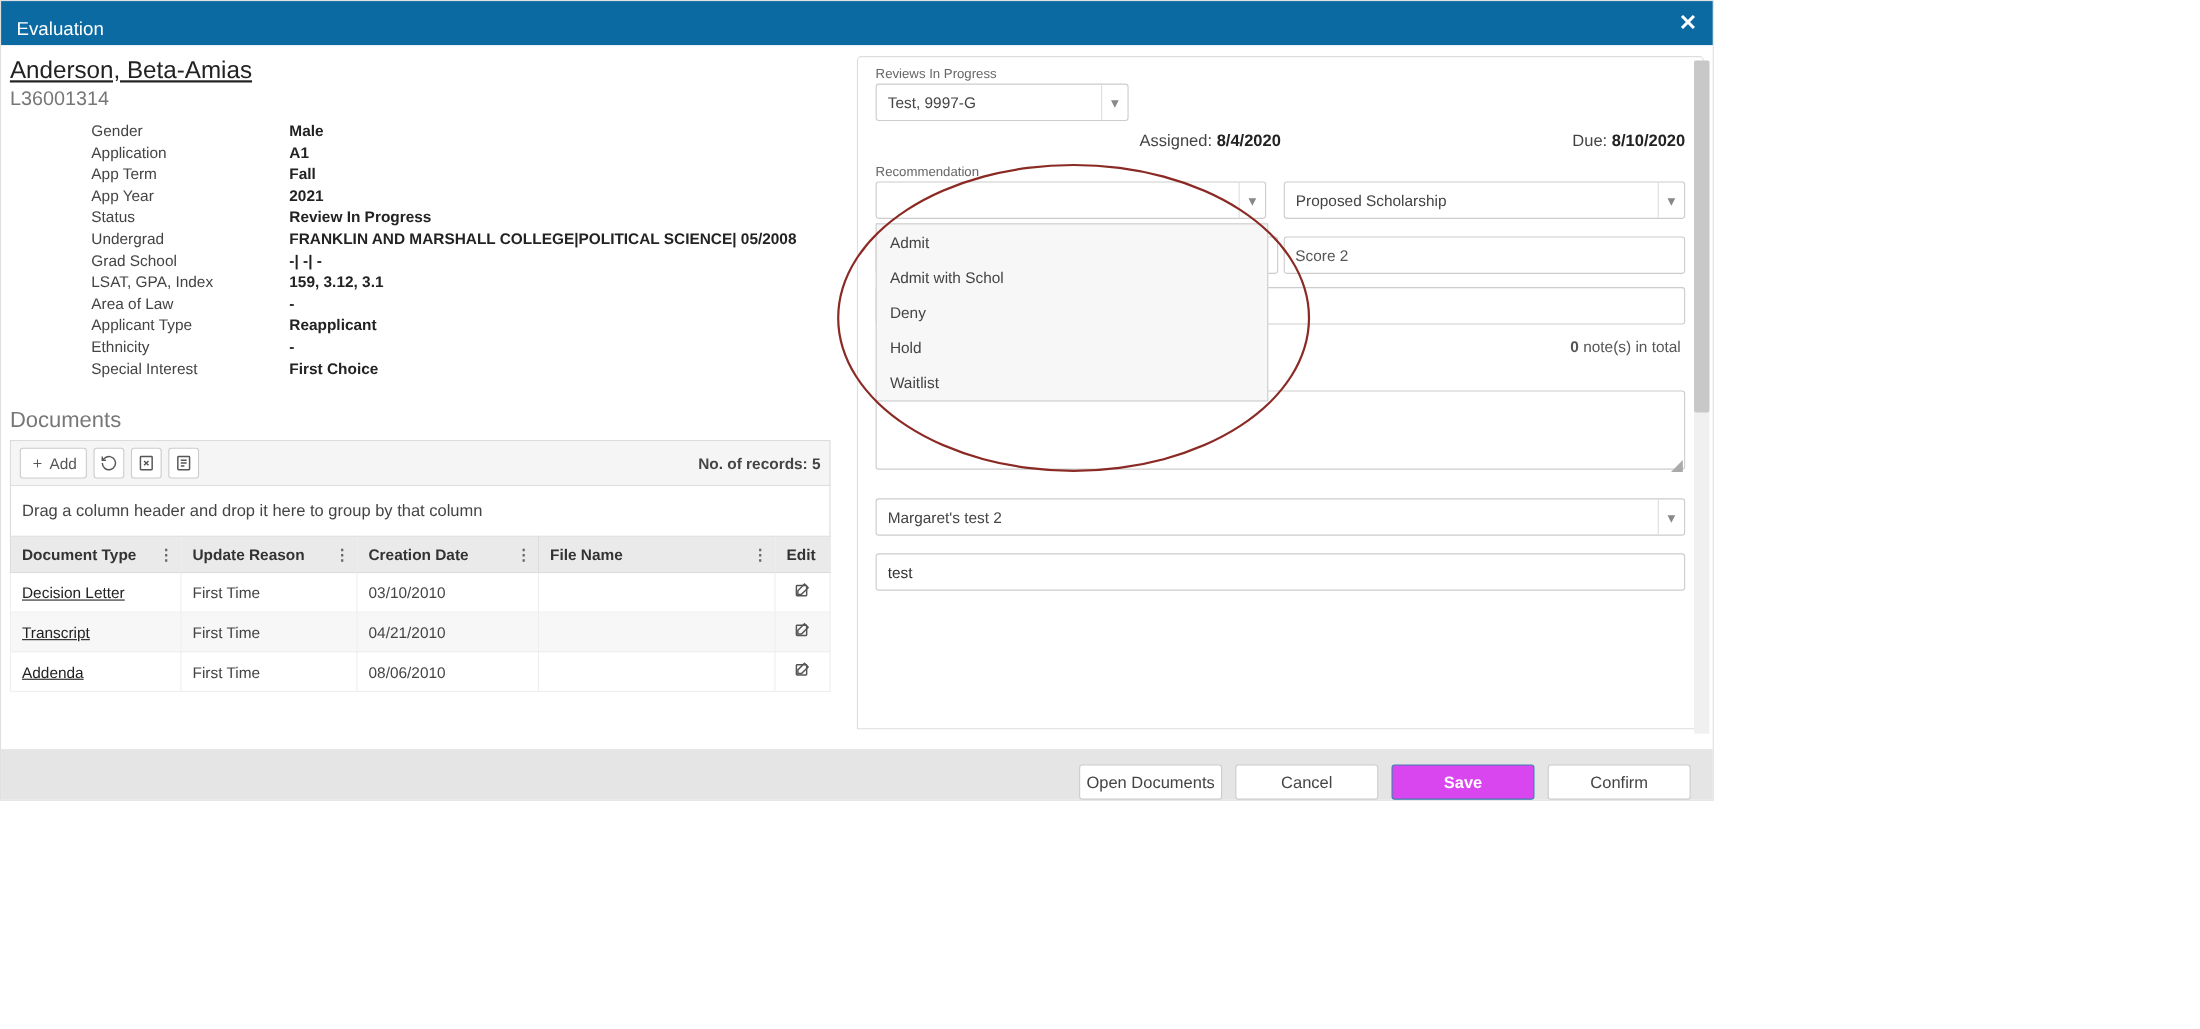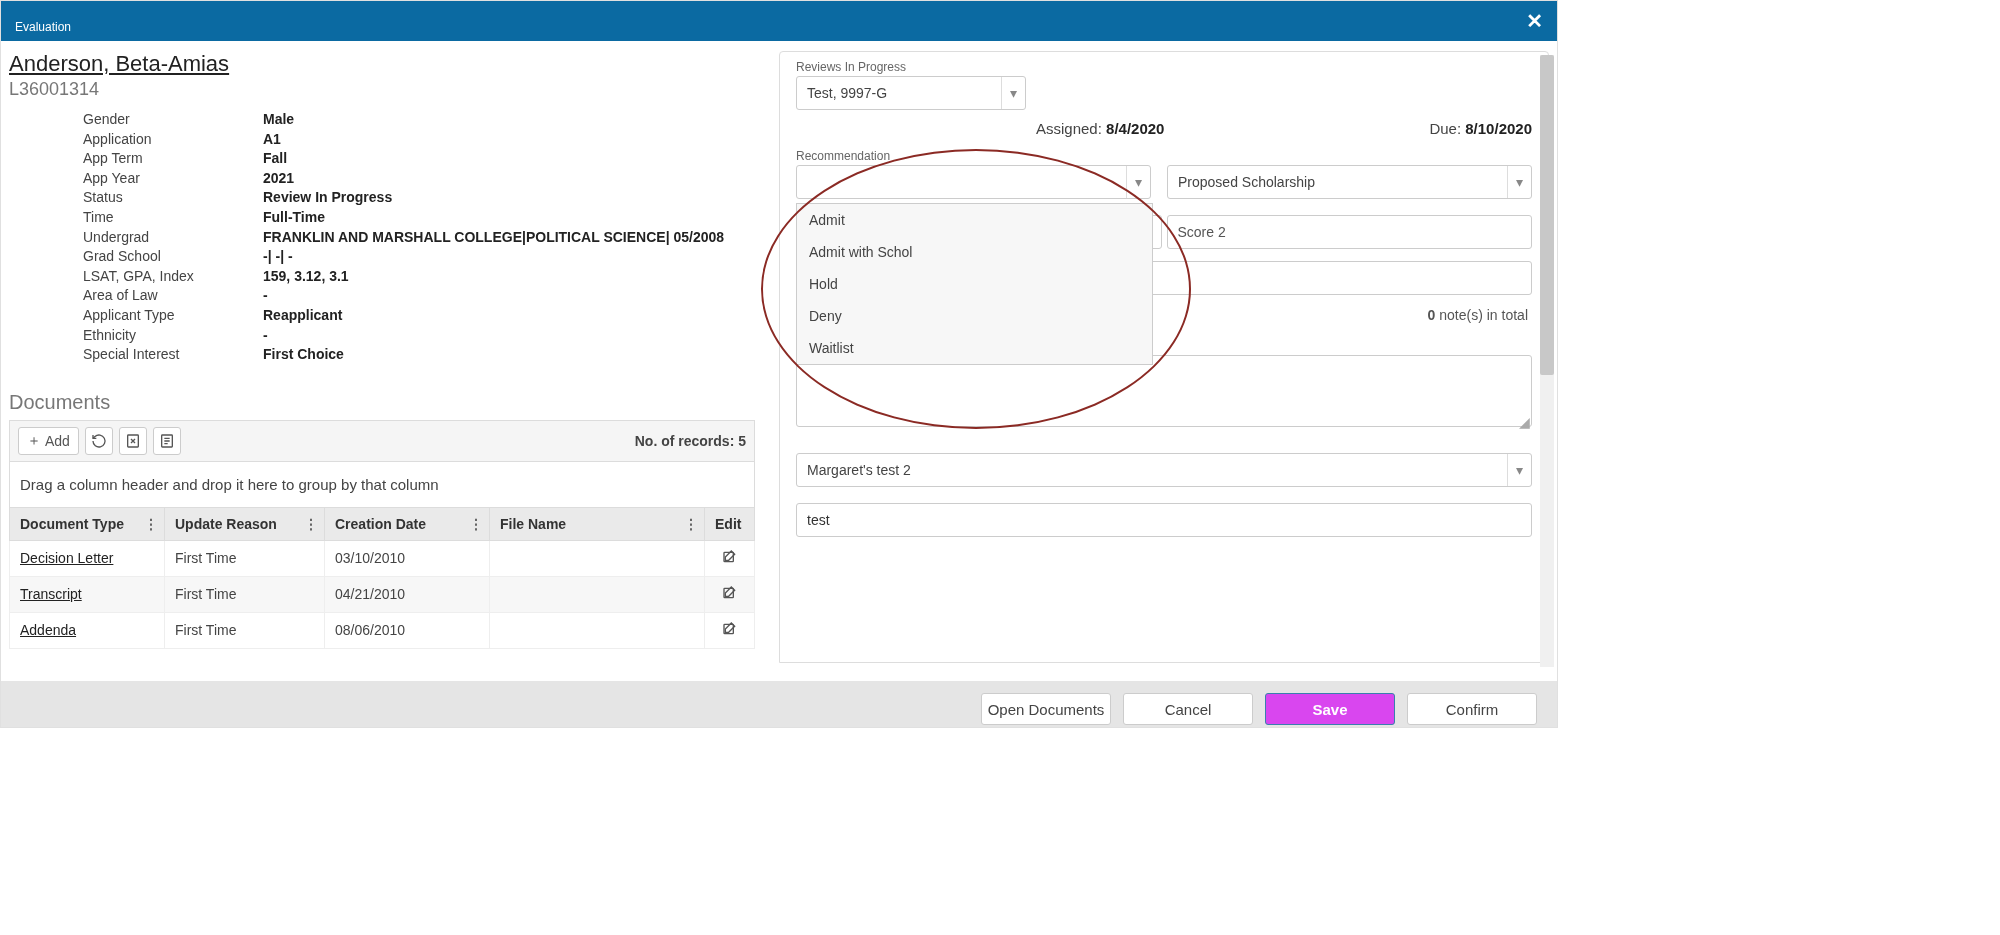--- a/index.html
+++ b/index.html
@@ -1,19 +1,19 @@
 <!DOCTYPE html>
 <html><head>
 <meta charset="utf-8">
 <style>
   * { box-sizing: border-box; margin: 0; padding: 0; }
   body { font-family: "Segoe UI", Arial, sans-serif; font-size: 14px; color: #333; background: #fff; }
   .wrapper { width: 1558px; height: 728px; position: relative; background: #fff; border: 1px solid #e0e0e0; }
   .titlebar { background: #0b6aa2; color: #fff; height: 40px; line-height: 40px; padding: 0 14px; display: flex; justify-content: space-between; align-items: center; }
-  .titlebar .title { font-size: 12px; margin-top: 12px; }
+  .titlebar .title { font-size: 17px; margin-top: 12px; }
   .close-x { font-size: 20px; font-weight: bold; cursor: pointer; }
   .content { display: flex; padding: 10px 8px 0 8px; height: 622px; }
   .left { flex: 1 1 50%; padding-right: 24px; }
   .right { flex: 1 1 50%; border: 1px solid #ddd; border-radius: 4px 4px 0 0; position: relative; }
   .scrollbar { position: absolute; right: 3px; top: 54px; width: 14px; bottom: 60px; background: #f0f0f0; }
   .scrollbar .thumb { position: absolute; top: 0; width: 100%; height: 320px; background: #c8c8c8; border-radius: 2px; }
 
   .student-name { font-size: 22px; text-decoration: underline; color: #222; }
   .student-id { font-size: 18px; color: #777; margin: 2px 0 10px 0; }
 
@@ -69,21 +69,21 @@
   .test-input { border: 1px solid #ccc; border-radius: 3px; height: 34px; padding: 0 10px; display: flex; align-items: center; color: #333; }
 
   
   .dropdown-list { position: absolute; background: #f7f7f7; border: 1px solid #ccc; width: 357px; z-index: 20; }
   .dropdown-list .opt { padding: 8px 12px; color: #444; cursor: pointer; }
 
   
   .highlight-circle { position: absolute; border: 2px solid #8b2a24; border-radius: 50% / 50%; width: 430px; height: 280px; left: 760px; top: 148px; pointer-events: none; z-index: 30; }
 
   
-  .footer { position: absolute; left: 0; right: 0; bottom: 0; height: 46px; background: #e5e5e5; display: flex; align-items: flex-start; justify-content: flex-end; padding: 12px 20px; gap: 12px; }
+  .footer { position: absolute; left: 0; right: 0; bottom: 0; height: 46px; background: #e5e5e5; display: flex; align-items: flex-end; justify-content: flex-end; padding: 0 20px; gap: 12px; }
   .btn { height: 32px; min-width: 130px; border: 1px solid #ccc; border-radius: 3px; background: #fff; color: #444; display: flex; align-items: center; justify-content: center; cursor: pointer; font-size: 15px; }
   .btn.primary { background: #d946ef; color: #fff; border-color: #3a7fae; font-weight: bold; }
 
   svg.icon { width: 16px; height: 16px; }
 </style>
 </head>
 <body>
 
 <div class="wrapper">
   <div class="titlebar">
@@ -109,24 +109,20 @@
             <span class="info-label">App Term</span>
             <span class="info-value">Fall</span>
           </div>
           <div class="info-row">
             <span class="info-label">App Year</span>
             <span class="info-value">2021</span>
           </div>
           <div class="info-row">
             <span class="info-label">Status</span>
             <span class="info-value">Review In Progress</span>
-          </div>
-          <div class="info-row">
-            <span class="info-label">Time</span>
-            <span class="info-value">Full-Time</span>
           </div>
           <div class="info-row">
             <span class="info-label">Undergrad</span>
             <span class="info-value">FRANKLIN AND MARSHALL COLLEGE|POLITICAL SCIENCE| 05/2008</span>
           </div>
           <div class="info-row">
             <span class="info-label">Grad School</span>
             <span class="info-value">-| -| -</span>
           </div>
           <div class="info-row">
@@ -247,22 +243,22 @@
         <div class="rec-row">
           <div class="rec-col" style="position:relative;">
             <div class="small-label">Recommendation</div>
             <div class="select big" id="rec-select">
               <span></span>
               <span class="caret">▾</span>
             </div>
             <div class="dropdown-list" id="rec-dropdown" style="top:54px;left:0;">
                 <div class="opt">Admit</div>
                 <div class="opt">Admit with Schol</div>
+                <div class="opt">Deny</div>
                 <div class="opt">Hold</div>
-                <div class="opt">Deny</div>
                 <div class="opt">Waitlist</div>
               </div>
           </div>
           <div class="rec-col">
             <div class="small-label">&nbsp;</div>
             <div class="select full">
               <span>Proposed Scholarship</span>
               <span class="caret">▾</span>
             </div>
           </div>

